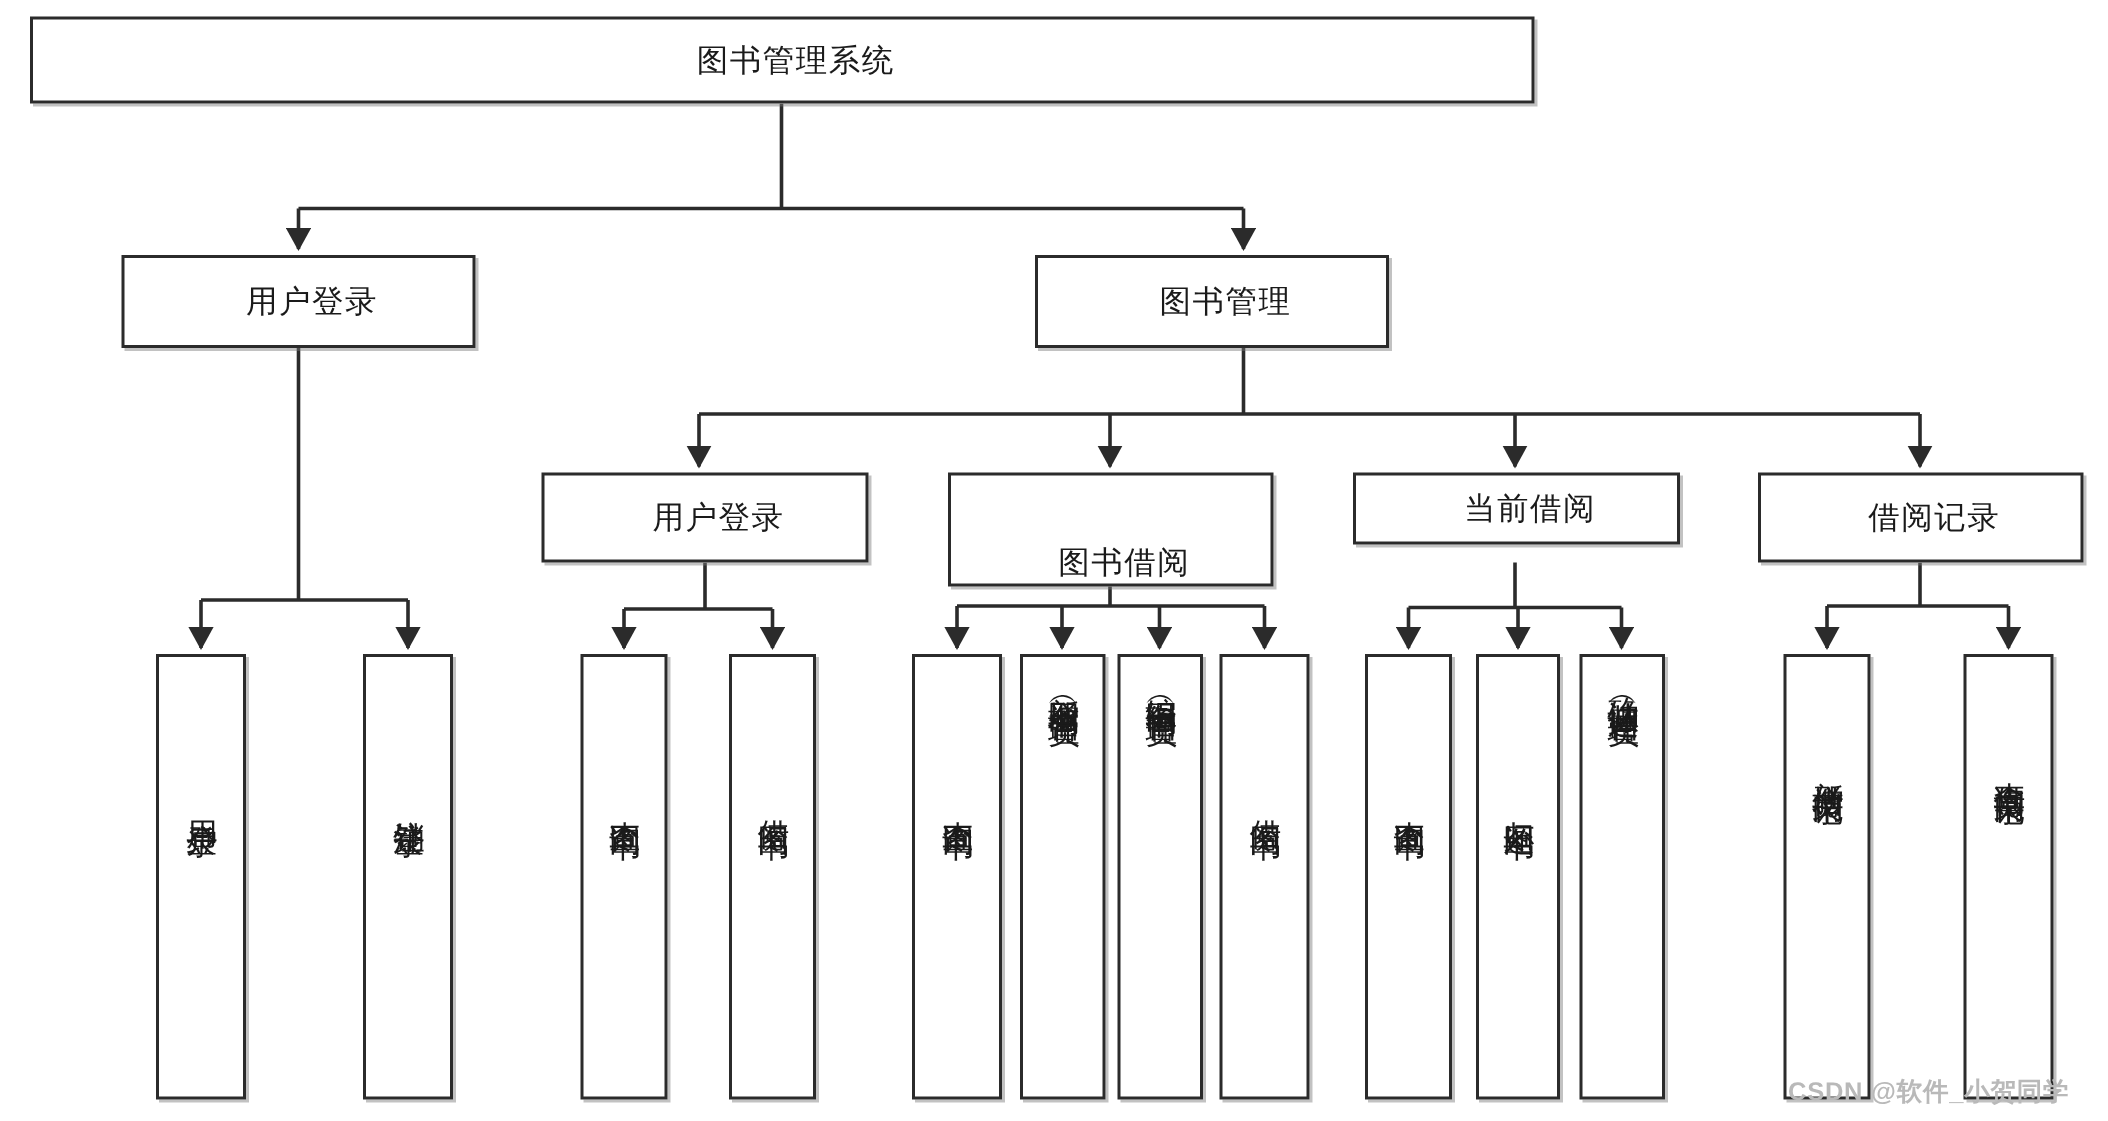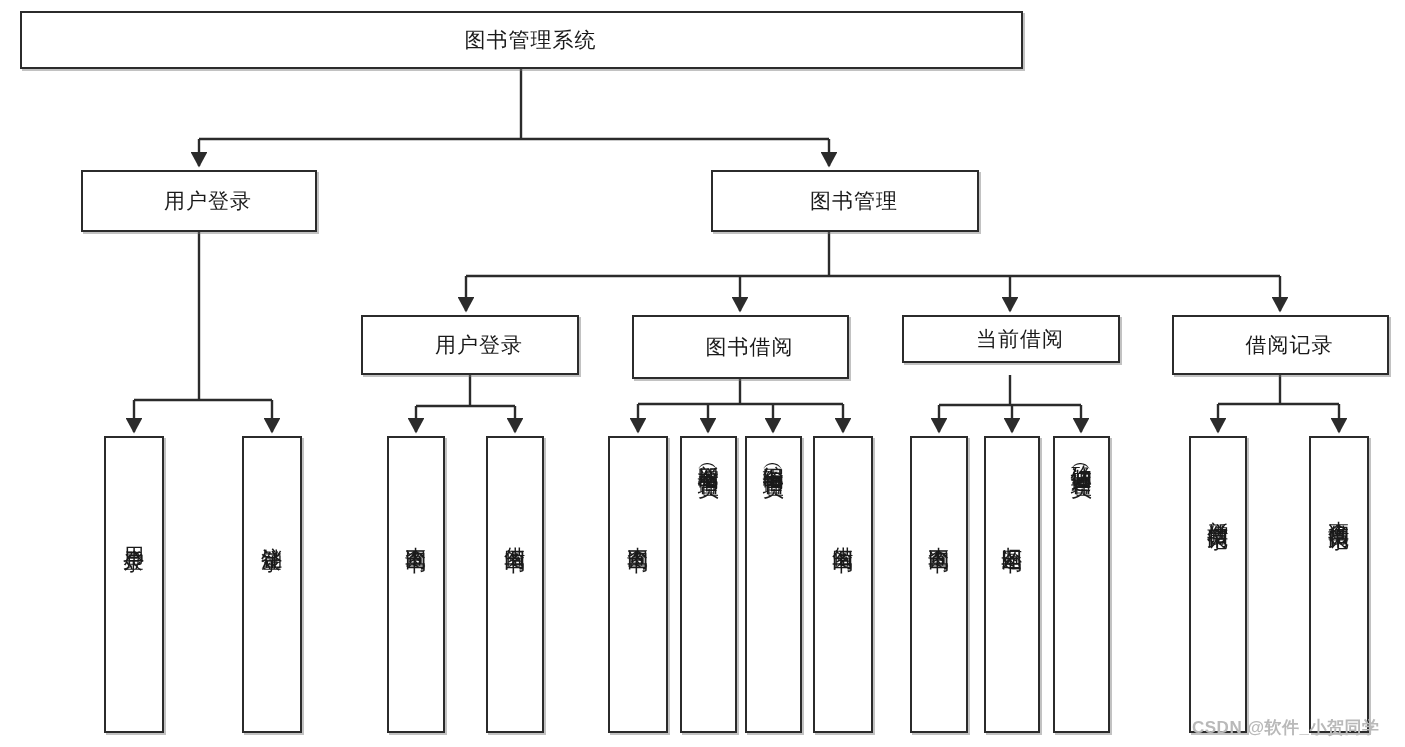--- a/index.html
+++ b/index.html
@@ -126,28 +126,28 @@
     </g>
   </svg>
 
   <div class="node horiz" style="left:20px; top:11px; width:1003px; height:58px;">
     <span>图书管理系统</span>
   </div>
 
   <div class="node horiz" style="left:81px; top:170px; width:236px; height:62px;">
     <span>用户登录</span>
   </div>
-  <div class="node horiz" style="left:711px; top:170px; width:268px; height:62px;">
+  <div class="node horiz" style="left:690px; top:170px; width:236px; height:62px;">
     <span>图书管理</span>
   </div>
 
   <div class="node horiz" style="left:361px; top:315px; width:218px; height:60px;">
     <span>用户登录</span>
   </div>
-  <div class="node horiz" style="left:632px; top:315px; width:217px; height:64px;">
+  <div class="node horiz" style="left:632px; top:315px; width:217px; height:76px;align-items:flex-end;">
     <span>图书借阅</span>
   </div>
   <div class="node horiz" style="left:902px; top:315px; width:218px; height:48px;">
     <span>当前借阅</span>
   </div>
   <div class="node horiz" style="left:1172px; top:315px; width:217px; height:60px;">
     <span>借阅记录</span>
   </div>
 
   <div class="node vert mid" style="left:104px; top:436px; width:60px; height:297px;">

